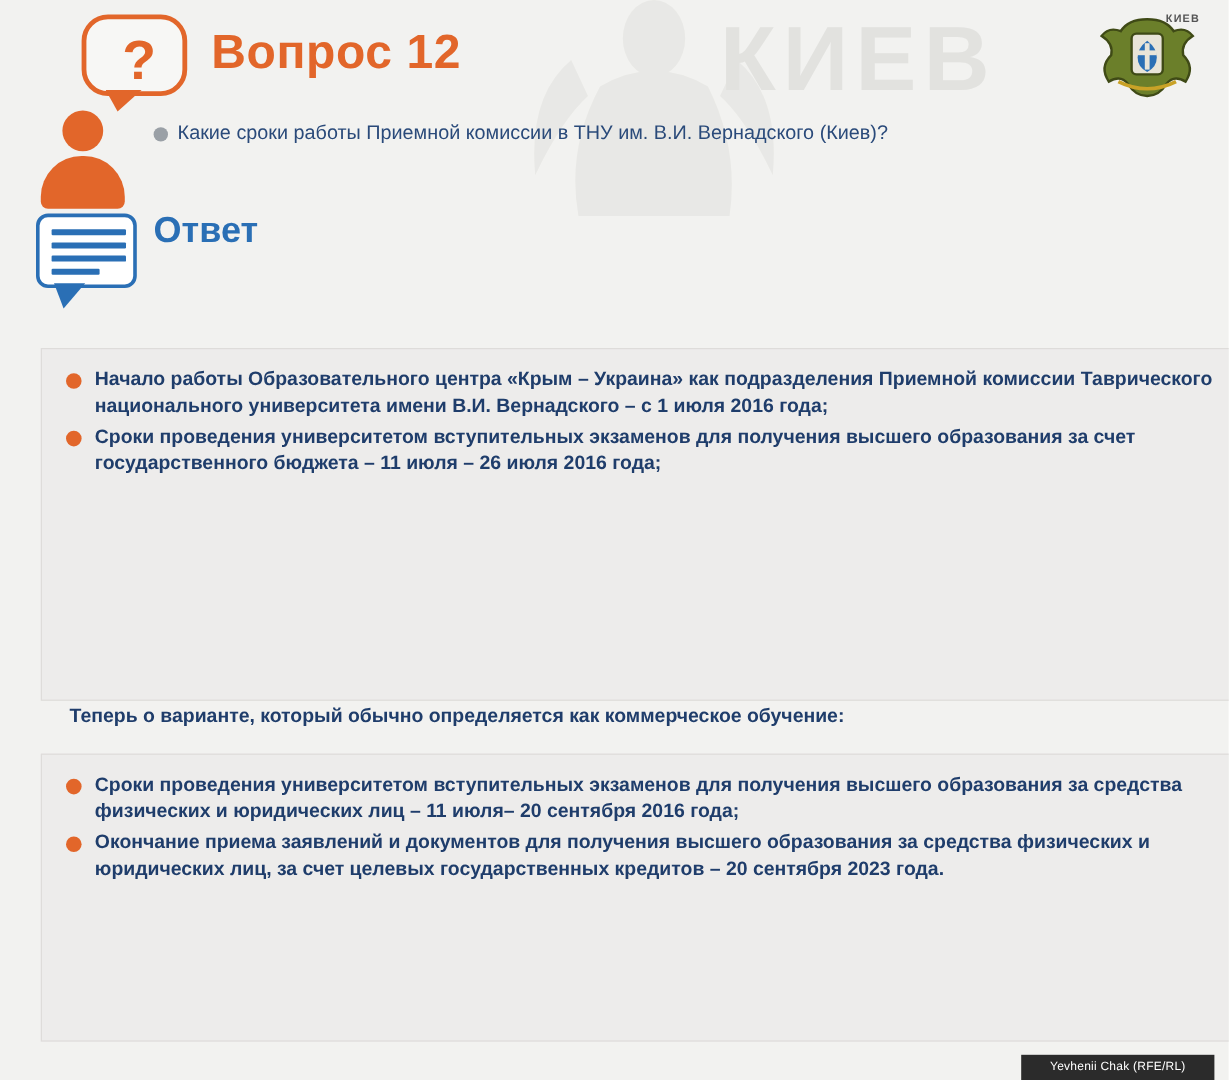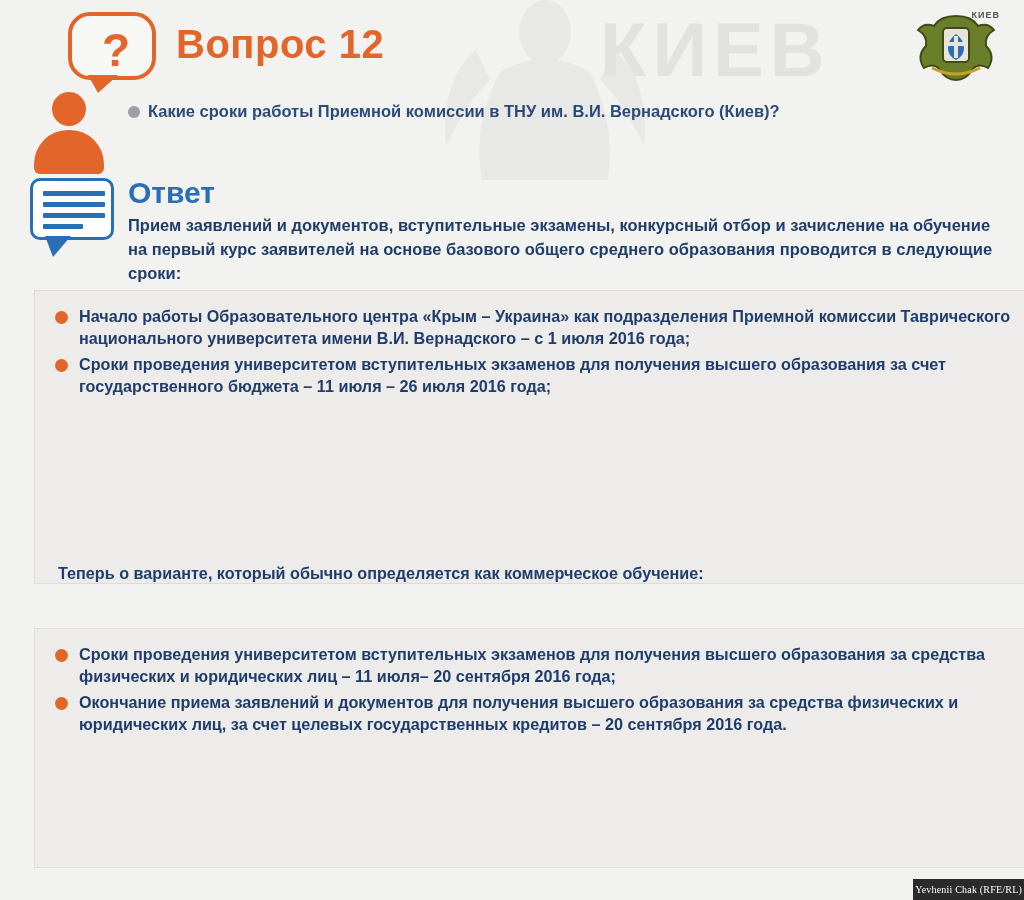--- a/index.html
+++ b/index.html
@@ -83,21 +83,21 @@
     position: absolute;
     left: 176px; top: 22px;
     font-size: 40px; font-weight: bold; color: #e2662a;
     letter-spacing: .5px;
     text-align: right;
   }
   .q-text {
     position: absolute;
     left: 148px; top: 100px;
     width: 640px;
-    font-size: 16.5px; font-weight: bold; color: #2a4a7a;
+    font-size: 16.5px; font-weight: normal; color: #2a4a7a;
     line-height: 1.42;
   }
   .q-bullet {
     position: absolute;
     left: 128px; top: 106px;
     width: 12px; height: 12px; border-radius: 50%;
     background: #9aa0a6;
   }
 
   
@@ -174,35 +174,34 @@
     content: "";
     position: absolute;
     left: 2px; top: 6px;
     width: 13px; height: 13px;
     border-radius: 50%;
     background: #e2662a;
   }
 
   .mid-note {
     position: absolute;
-    left: 58px; top: 564px;
+    left: 58px; top: 588px;
     width: 930px;
     font-size: 16.2px; font-weight: bold; color: #1f3d6b;
   }
 
   
   .credit {
     position: absolute;
-    right: 0; bottom: 0;
+    right: 12px; bottom: 0;
     background: #2b2b2b;
     color: #ffffff;
     font-size: 10px;
-    padding: 5px 2px;
+    padding: 5px 24px;
     letter-spacing: .2px;
-    font-family: Liberation Serif, serif;
   }
 </style>
 </head>
 <body>
 
 <div id="page">
 
   <div class="watermark-shape">
     <svg width="330" height="200" viewBox="0 0 330 200" aria-hidden="true">
       <g fill="#e8e8e5">
@@ -242,32 +241,31 @@
 
   <div class="ans-bubble">
     <div class="ans-lines">
       <i style="width:62px"></i>
         <i style="width:62px"></i>
         <i style="width:62px"></i>
         <i style="width:40px"></i>
     </div>
   </div>
   <div class="ans-title">Ответ</div>
-  <div class="ans-intro">Прием заявлений и документов, вступительные экзамены, конкурсный отбор и зачисление на обучение на первый курс заявителей на основе базового общего среднего образования проводится в следующие сроки:</div>
 
   <div class="panel" id="panel-budget">
     <ul>
       <li>Начало работы Образовательного центра «Крым – Украина» как подразделения Приемной комиссии Таврического национального университета имени В.И. Вернадского – с 1 июля 2016 года;</li>
       <li>Сроки проведения университетом вступительных экзаменов для получения высшего образования за счет государственного бюджета – 11 июля – 26 июля 2016 года;</li>
     </ul>
   </div>
 
   <div class="mid-note">Теперь о варианте, который обычно определяется как коммерческое обучение:</div>
 
   <div class="panel" id="panel-commercial">
     <ul>
       <li>Сроки проведения университетом вступительных экзаменов для получения высшего образования за средства физических и юридических лиц – 11 июля– 20 сентября 2016 года;</li>
-      <li>Окончание приема заявлений и документов для получения высшего образования за средства физических и юридических лиц, за счет целевых государственных кредитов – 20 сентября 2016 года.</li>
+      <li>Окончание приема заявлений и документов для получения высшего образования за средства физических и юридических лиц, за счет целевых государственных кредитов – 20 сентября 2023 года.</li>
     </ul>
   </div>
 
   <div class="credit">Yevhenii Chak (RFE/RL)</div>
 </div>
 
 </body></html>

